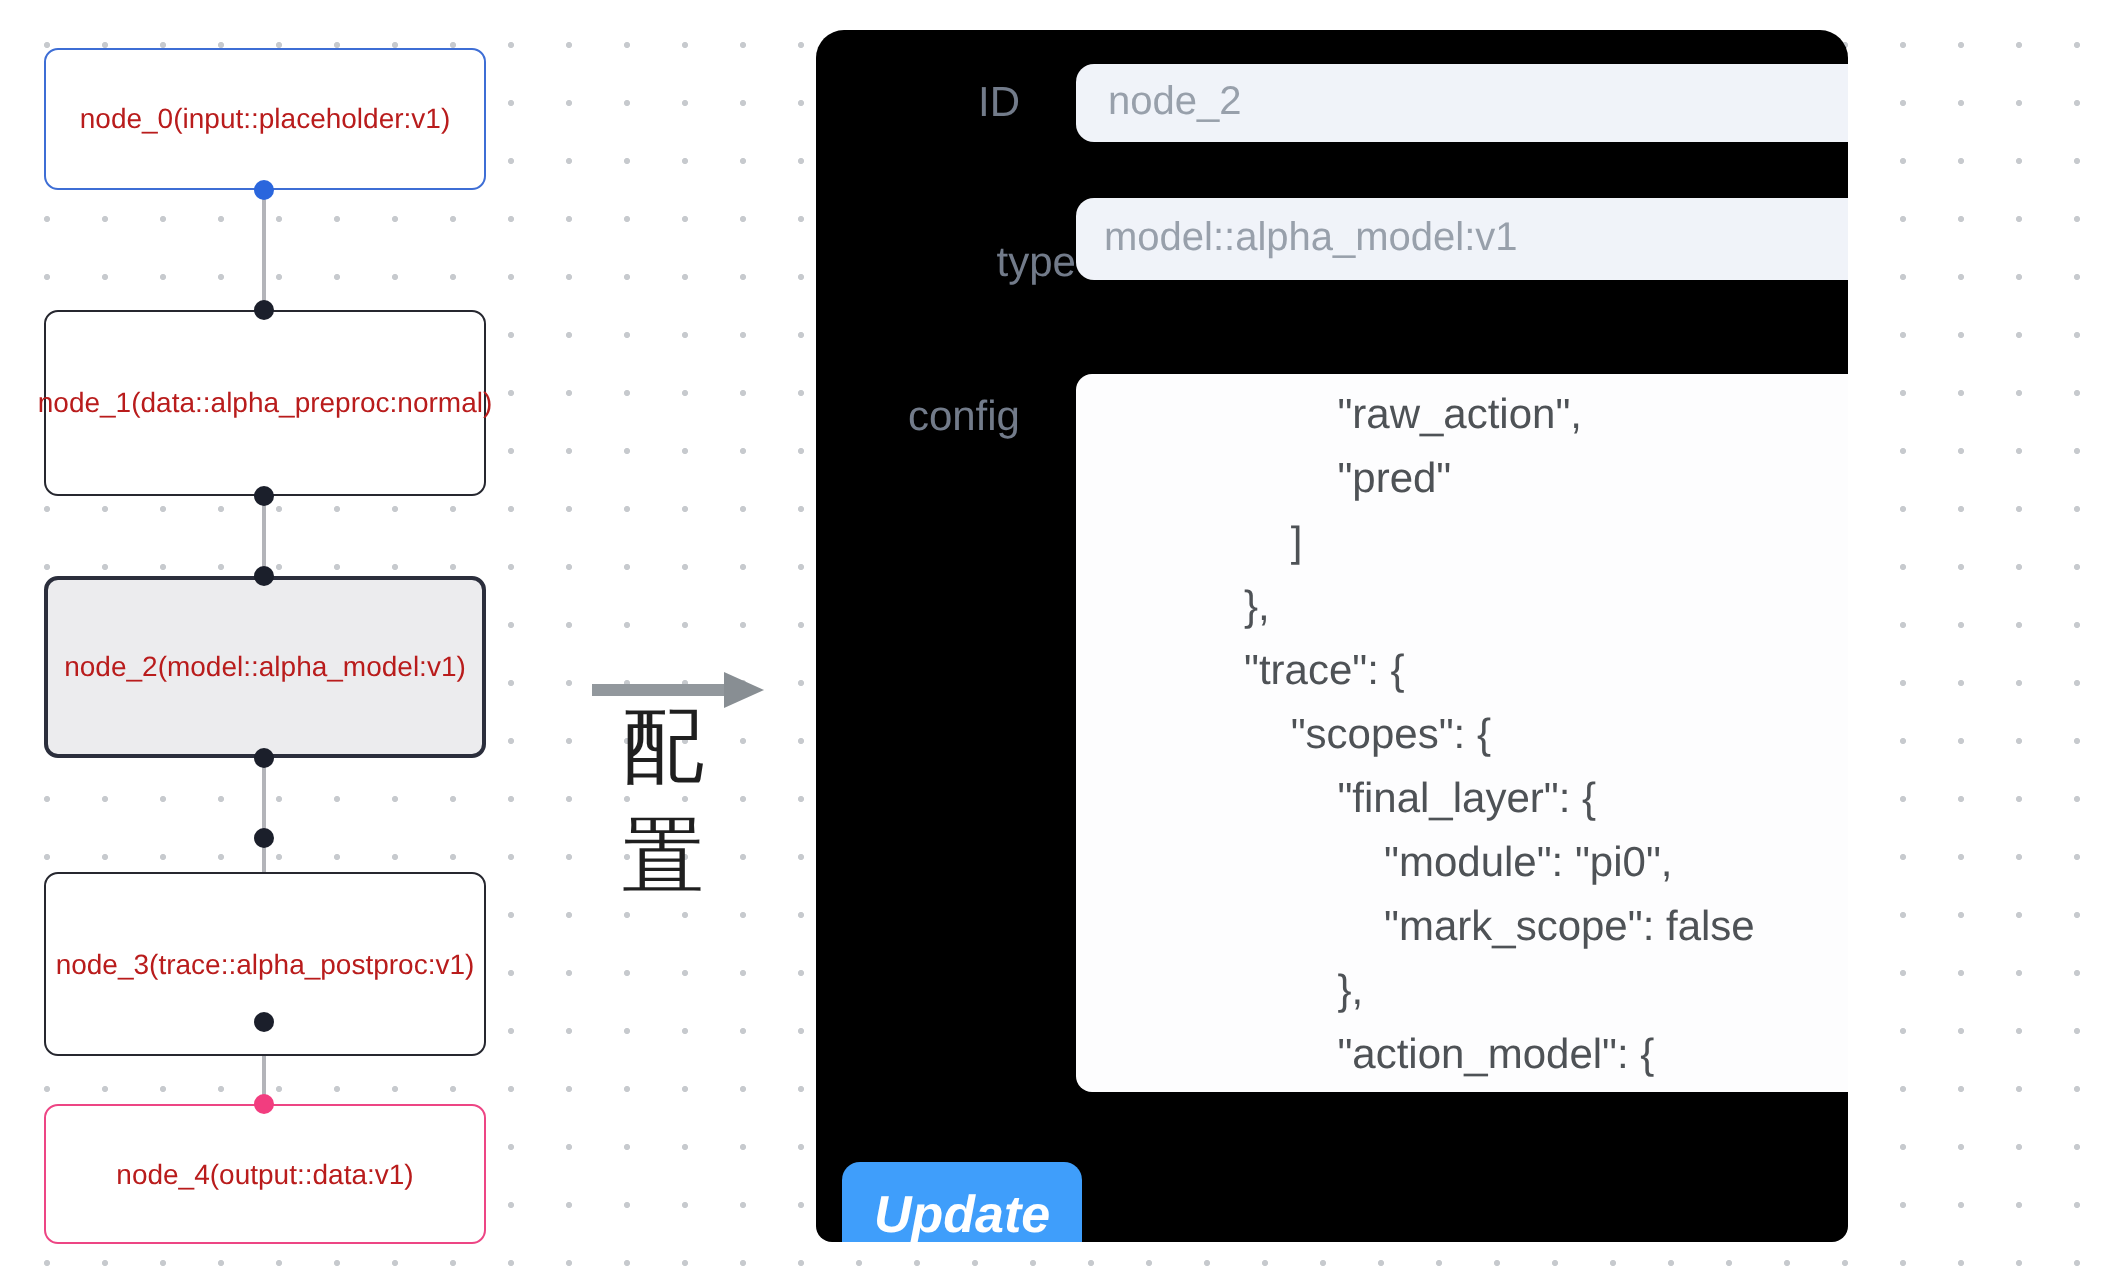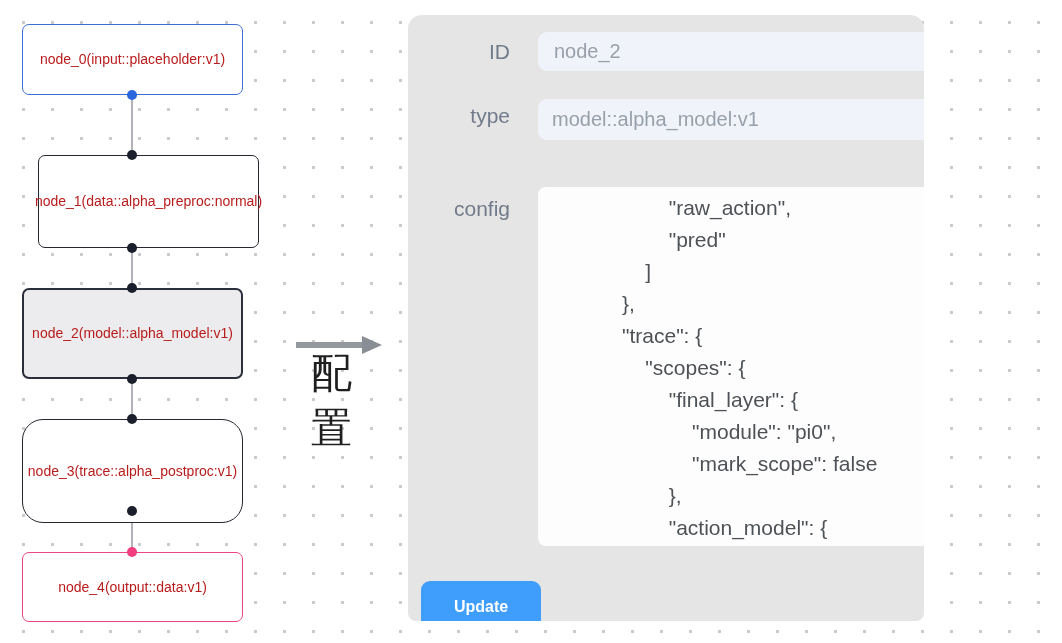--- a/index.html
+++ b/index.html
@@ -14,45 +14,45 @@
   
   .edge-line{position:absolute;left:131px;top:95px;width:2px;height:457px;background:#b3b4b9;z-index:1;}
   .node{
     position:absolute;left:22px;width:221px;box-sizing:border-box;z-index:2;
     background:#ffffff;border:1.6px solid #26272f;border-radius:7px;
     display:flex;justify-content:center;align-items:center;
     font-size:14px;line-height:19px;color:#b91c1c;text-align:center;cursor:pointer;
   }
   .node-line{white-space:pre;}
   .node-input   {top:24px;height:71px;border-color:#3e6ed5;}
-  .node-default1{top:155px;height:93px;margin-left:16px;}
+  .node-default1{top:155px;height:93px;}
   .node-selected{top:288px;height:91px;border:2.5px solid #2b2e3c;background:#ececee;}
-  .node-default2{top:419px;height:104px;border-radius:21px;}
+  .node-default2{top:436px;height:92px;}
   .node-output  {top:552px;height:70px;border-color:#ed4584;}
   .port{position:absolute;width:10px;height:10px;border-radius:50%;z-index:3;left:127px;}
   .port-blue{background:#2a66dd;}
   .port-dark{background:#1b1f2b;}
   .port-pink{background:#f23d7f;}
   
   .transition-label{
     position:absolute;left:293px;top:301px;width:78px;z-index:2;
     font-size:41px;color:#1f1f1f;text-align:center;letter-spacing:1px;margin-top:45px;
   }
   .transition-arrow{position:absolute;left:294px;top:334px;z-index:2;}
   
   .panel{
     position:absolute;left:408px;top:15px;width:516px;height:606px;
-    background:#e5e5e5;border-radius:14px 14px 8px 8px;overflow:hidden;z-index:4;
+    background:#000000;border-radius:14px 14px 8px 8px;overflow:hidden;z-index:4;
   }
   .field-label{
     position:absolute;left:0;width:102px;text-align:right;
     color:#727b8a;font-size:21px;
   }
   .lbl-id{top:17px;height:39px;line-height:39px;}
-  .lbl-type{top:80px;height:41px;line-height:41px;}
+  .lbl-type{top:96px;height:41px;line-height:41px;margin-left:28px;}
   .lbl-config{top:181px;height:26px;line-height:26px;}
   .text-input{
     position:absolute;left:130px;width:492px;box-sizing:border-box;border:none;outline:none;
     background:#f0f3f9;border-radius:9px;color:#98a0ab;font-size:20px;padding:0 16px;
     font-family:"Liberation Sans","DejaVu Sans",sans-serif;
   }
   .input-id{top:17px;height:39px;}
   .input-type{top:84px;height:41px;padding-left:14px;}
   .config-box{
     position:absolute;left:130px;top:172px;width:492px;height:359px;
@@ -70,23 +70,23 @@
     position:absolute;right:7px;top:20px;width:21px;height:42px;
     background:#c2c4c7;border-radius:10px;cursor:pointer;
   }
   .scroll-corner{
     position:absolute;right:0;bottom:0;width:36px;height:27px;
     background:#f9fafb;border-left:1px solid #e8eaec;border-top:1px solid #e8eaec;
   }
   .resize-handle{position:absolute;right:3px;bottom:3px;cursor:nwse-resize;}
   .update-btn{
     position:absolute;left:13px;top:566px;width:120px;height:52px;border:none;
-    background:#3f9efb;border-radius:9px;color:#ffffff;font-size:16px;font-weight:bold;
+    background:#3f9efb;border-radius:9px;color:#ffffff;font-size:26px;font-weight:bold;
     font-family:"Liberation Sans","DejaVu Sans",sans-serif;cursor:pointer;
-    line-height:46px;text-align:center;padding:0;
+    line-height:46px;text-align:center;padding:0;font-style:italic;
   }
 </style>
 </head>
 <body>
 
 <div class="edge-line"></div>
 
 <div class="node node-input">
   <div class="node-line">node_0</div>
   <div class="node-line">(input::placeholder:v1)</div>

